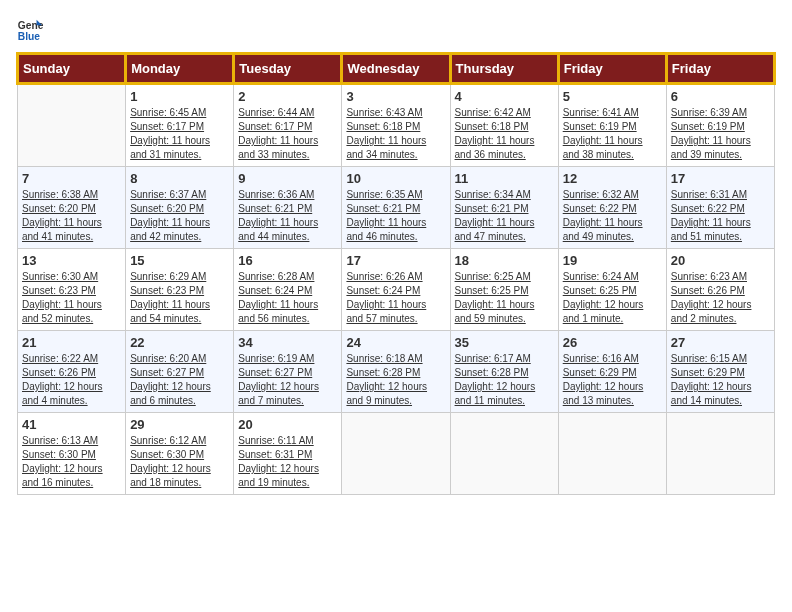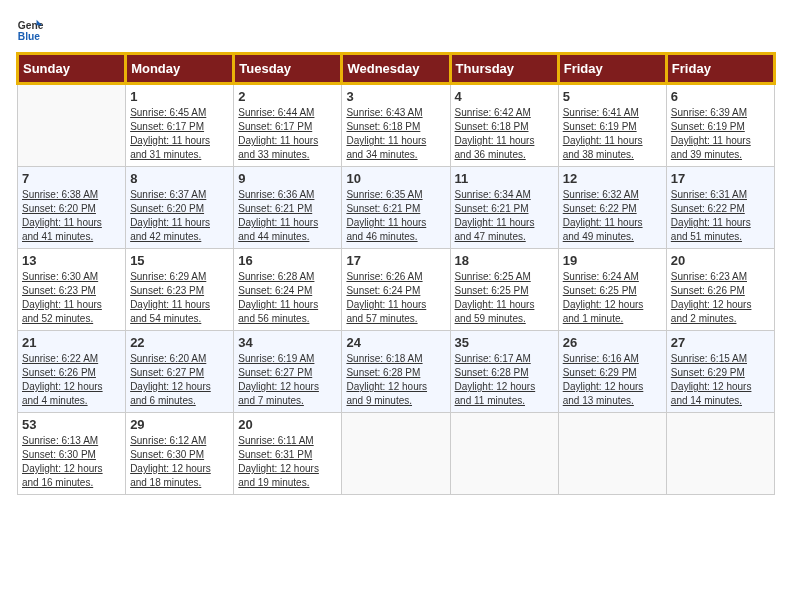--- a/index.html
+++ b/index.html
@@ -232,21 +232,21 @@
           <span class="day-num">26</span>
           <div class="day-info">Sunrise: 6:16 AM<br>Sunset: 6:29 PM<br>Daylight: 12 hours and 13 minutes.</div>
         </td>
         <td>
           <span class="day-num">27</span>
           <div class="day-info">Sunrise: 6:15 AM<br>Sunset: 6:29 PM<br>Daylight: 12 hours and 14 minutes.</div>
         </td>
       </tr>
       <tr>
         <td>
-          <span class="day-num">53</span>
+          <span class="day-num">41</span>
           <div class="day-info">Sunrise: 6:13 AM<br>Sunset: 6:30 PM<br>Daylight: 12 hours and 16 minutes.</div>
         </td>
         <td>
           <span class="day-num">29</span>
           <div class="day-info">Sunrise: 6:12 AM<br>Sunset: 6:30 PM<br>Daylight: 12 hours and 18 minutes.</div>
         </td>
         <td>
           <span class="day-num">20</span>
           <div class="day-info">Sunrise: 6:11 AM<br>Sunset: 6:31 PM<br>Daylight: 12 hours and 19 minutes.</div>
         </td>

